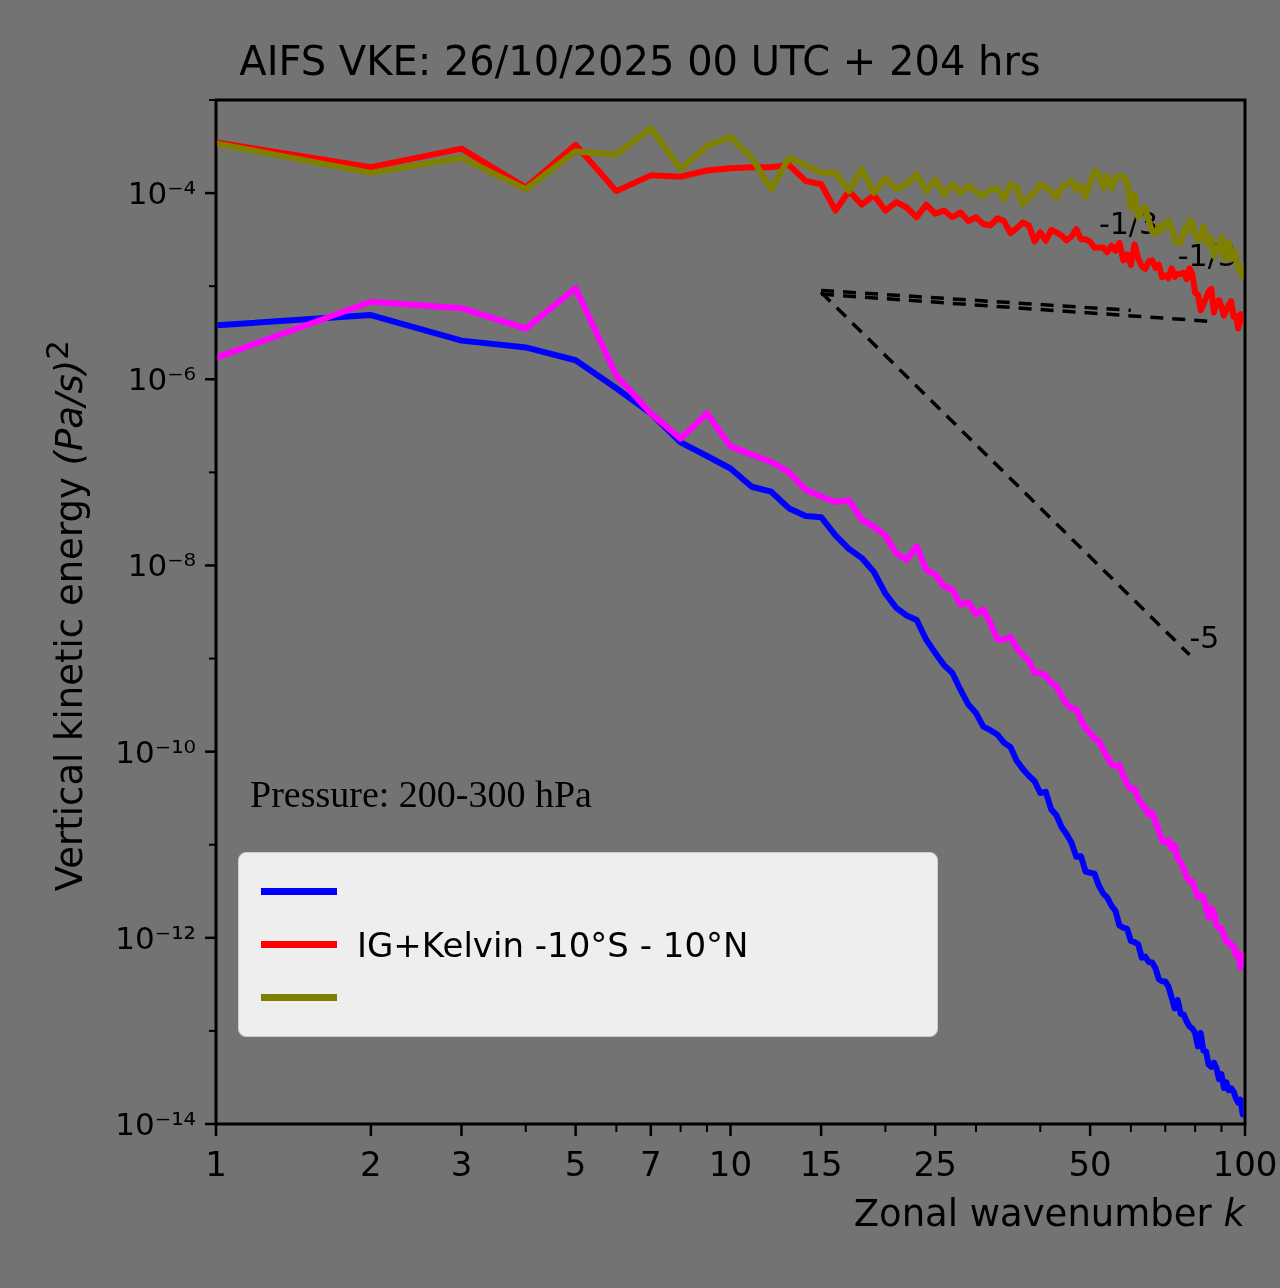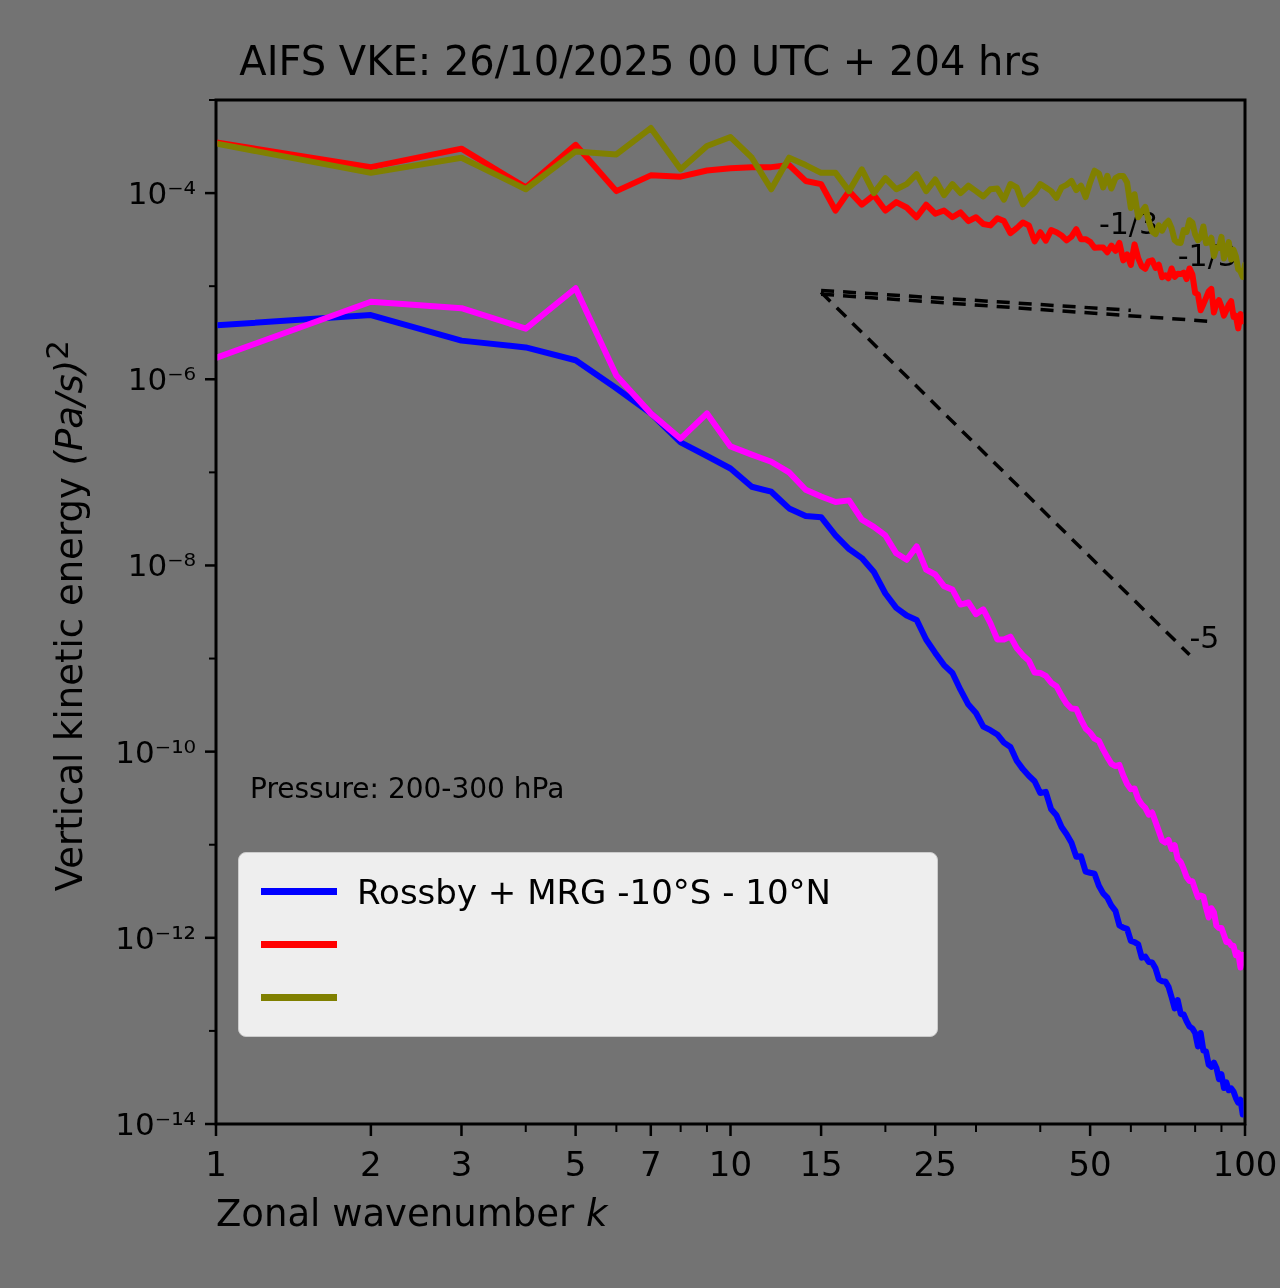--- a/index.html
+++ b/index.html
@@ -41,33 +41,34 @@
     color: #000000;
     transform: rotate(-90deg);
     transform-origin: 50% 50%;
     white-space: nowrap;
   }
   #x-axis-label {
     position: absolute;
     left: 216px;
     top: 1192px;
     width: 1029px;
-    text-align: left;
+    text-align: right;
     font-size: 37px;
     color: #000000;
     white-space: nowrap;
   }
   .italic { font-style: italic; }
   #pressure-annotation {
     position: absolute;
     left: 250px;
     top: 772px;
-    font-size: 28px;
-    color: #000000;
-    white-space: nowrap;
+    font-size: 38px;
+    color: #000000;
+    white-space: nowrap;
+    font-family: Liberation Serif, serif;
   }
   #legend-box {
     position: absolute;
     left: 238px;
     top: 852px;
     width: 700px;
     border: 1.6px solid #cccccc;
     border-radius: 8px;
     background: rgba(255,255,255,0.88);
     padding: 12px 0 12px 0;
@@ -184,23 +185,23 @@
 
   <div id="y-axis-label"><span>Vertical kinetic energy </span><span class="italic">(Pa/s)</span><sup>2</sup></div>
 
   <div id="x-axis-label"><span>Zonal wavenumber </span><span class="italic">k</span></div>
 
   <div id="pressure-annotation">Pressure: 200-300 hPa</div>
 
   <div id="legend-box">
     <div class="legend-row">
       <span class="legend-swatch" style="background: rgb(0, 0, 255);"></span>
-      <span class="legend-label">Rossby + MRG -10°S - 10°N</span>
     </div>
     <div class="legend-row">
       <span class="legend-swatch" style="background: rgb(255, 0, 0);"></span>
+      <span class="legend-label">IG+Kelvin -10°S - 10°N</span>
     </div>
     <div class="legend-row">
       <span class="legend-swatch" style="background: rgb(128, 128, 0);"></span>
     </div>
   </div>
 
 </div>
 
 </body></html>

